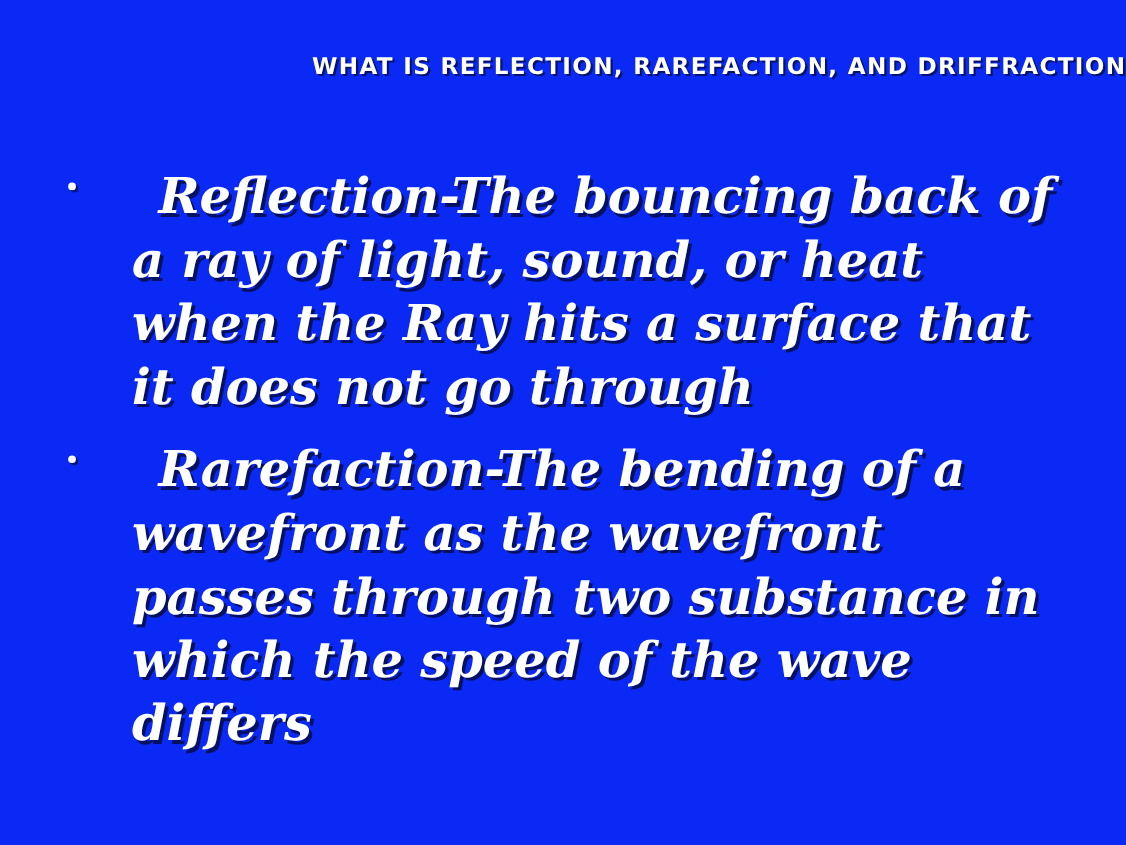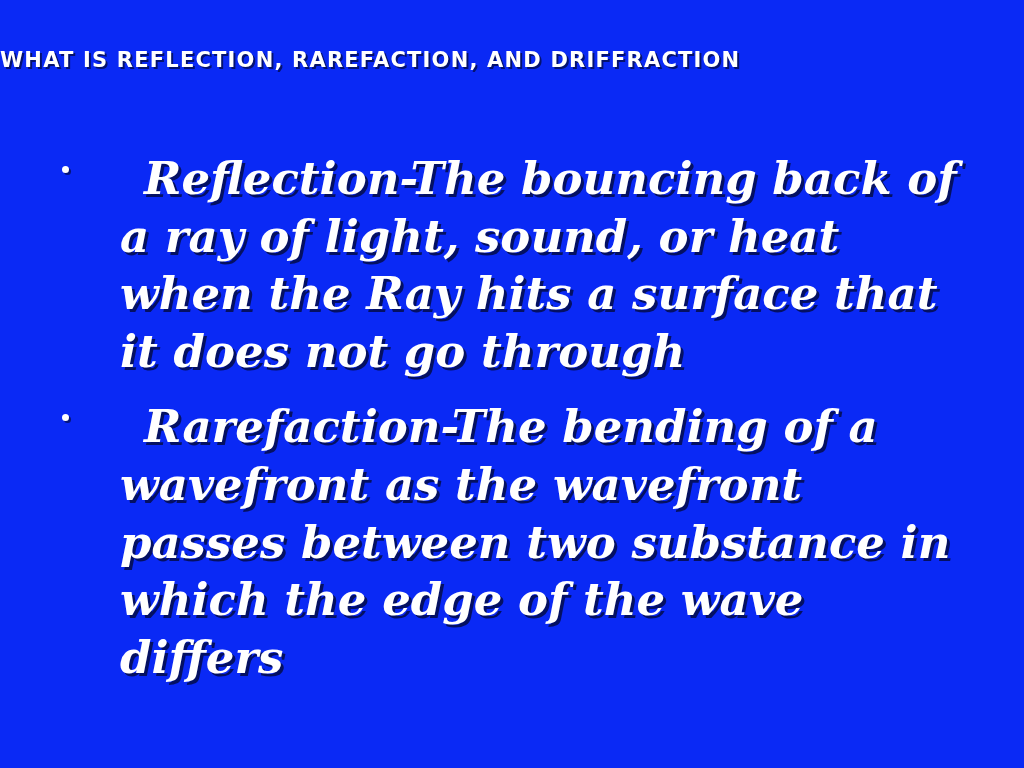--- a/index.html
+++ b/index.html
@@ -18,21 +18,21 @@
     width: 1024px;
     height: 768px;
     background: #0a29f5;
     box-sizing: border-box;
   }
   .slide-title {
     position: absolute;
     top: 48px;
     left: 0;
     width: 1024px;
-    text-align: left;
+    text-align: right;
     color: #ffffff;
     font-family: "DejaVu Sans", sans-serif;
     font-size: 21px;
     font-weight: bold;
     letter-spacing: 1.2px;
     text-transform: uppercase;
     text-shadow: 2px 2px 0 rgba(0,0,0,0.55);
   }
   .body-list {
     position: absolute;
@@ -77,17 +77,17 @@
 
   <div class="slide-title">WHAT IS REFLECTION, RAREFACTION, AND DRIFFRACTION</div>
 
   <ul class="body-list">
     <li class="bullet-item">
       <span class="bullet-dot"></span>
       <span class="bullet-text">Reflection-The bouncing back of a ray of light, sound, or heat when the Ray hits a surface that it does not go through</span>
     </li>
     <li class="bullet-item">
       <span class="bullet-dot"></span>
-      <span class="bullet-text">Rarefaction-The bending of a wavefront as the wavefront passes between two substance in which the edge of the wave differs</span>
+      <span class="bullet-text">Rarefaction-The bending of a wavefront as the wavefront passes through two substance in which the speed of the wave differs</span>
     </li>
   </ul>
 
 </div>
 
 </body></html>

